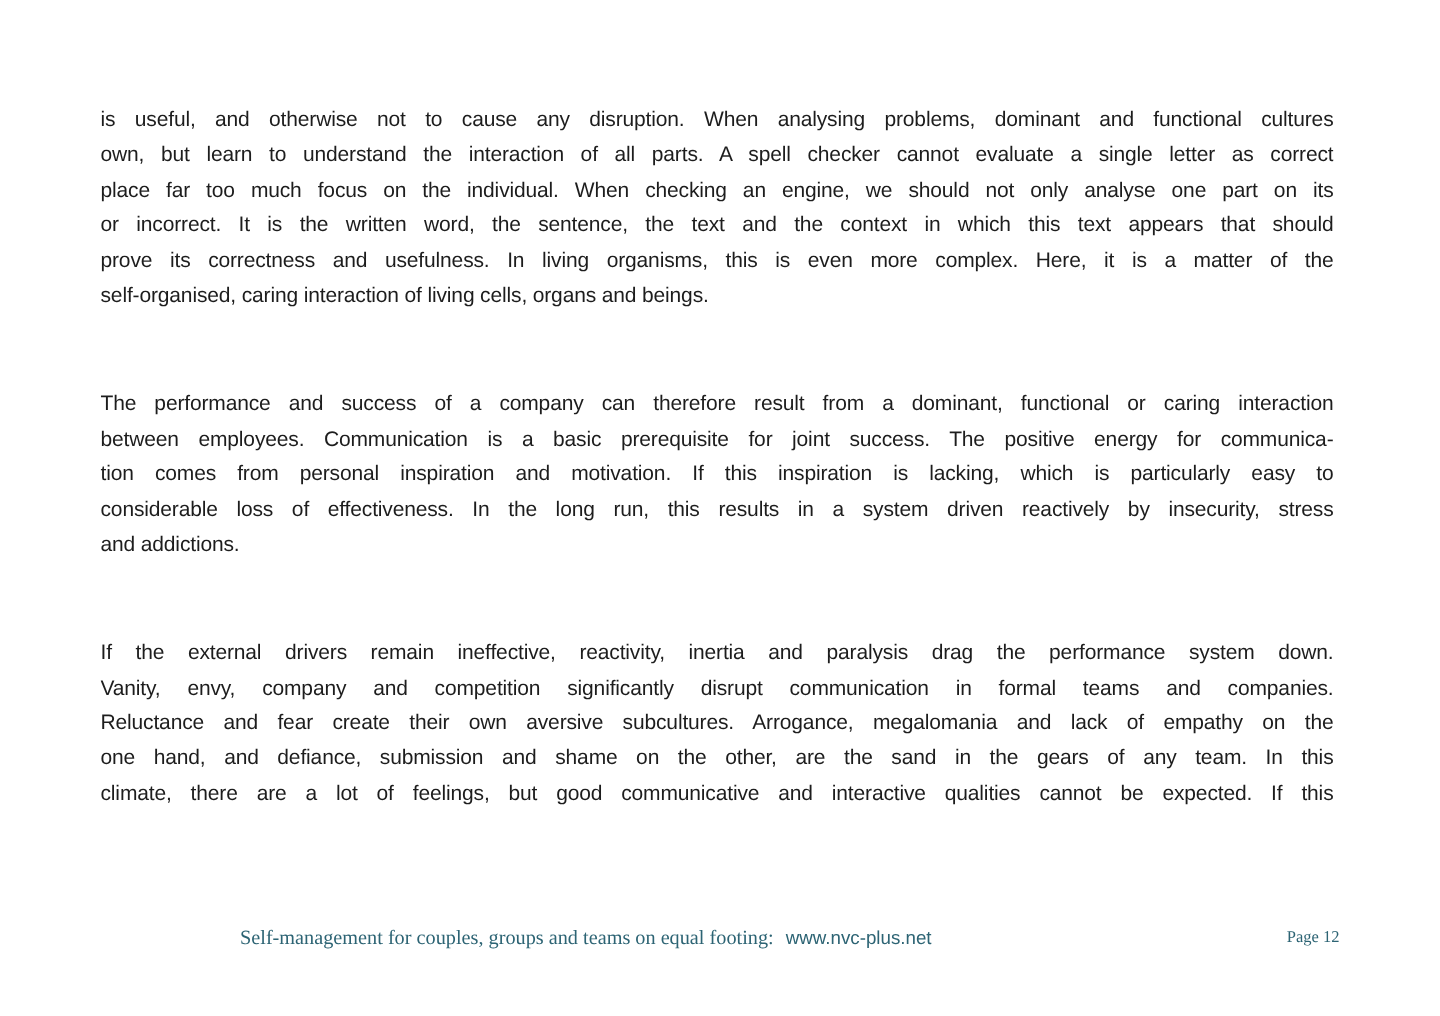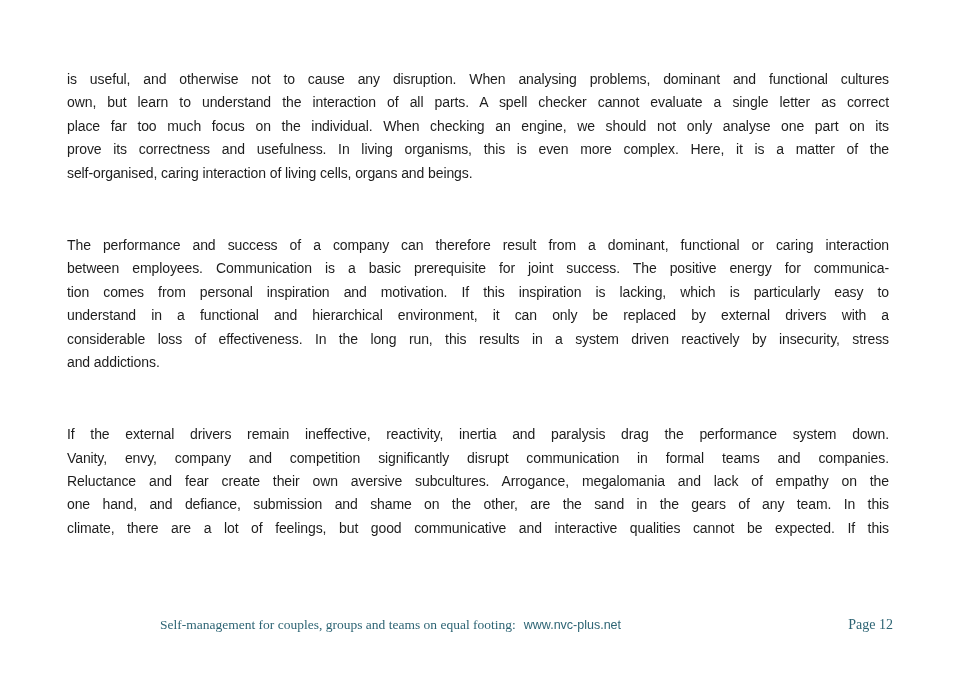--- a/index.html
+++ b/index.html
@@ -56,45 +56,45 @@
     font-size: 12.5px;
     margin-left: 8px;
     color: #2d6474;
     text-decoration: none;
   }
   .footer-page {
     position: absolute;
     right: 67px;
     top: 0;
     font-family: "Liberation Serif", serif;
-    font-size: 14px;
+    font-size: 11px;
     line-height: 18px;
     white-space: nowrap;
   }
 </style>
 </head>
 <body>
 
 <div class="page">
 
   <div class="textblock">
 
     <div class="para">
       <div class="line">is useful, and otherwise not to cause any disruption. When analysing problems, dominant and functional cultures</div>
       <div class="line">own, but learn to understand the interaction of all parts. A spell checker cannot evaluate a single letter as correct</div>
       <div class="line">place far too much focus on the individual. When checking an engine, we should not only analyse one part on its</div>
+      <div class="line">or incorrect. It is the written word, the sentence, the text and the context in which this text appears that should</div>
       <div class="line">prove its correctness and usefulness. In living organisms, this is even more complex. Here, it is a matter of the</div>
       <div class="line endline">self-organised, caring interaction of living cells, organs and beings.</div>
     </div>
 
     <div class="para">
       <div class="line">The performance and success of a company can therefore result from a dominant, functional or caring interaction</div>
       <div class="line">between employees. Communication is a basic prerequisite for joint success. The positive energy for communica-</div>
       <div class="line">tion comes from personal inspiration and motivation. If this inspiration is lacking, which is particularly easy to</div>
-      <div class="line">understand in a functional and hierarchical environment, it can only be replaced by external drivers with a</div>
       <div class="line">considerable loss of effectiveness. In the long run, this results in a system driven reactively by insecurity, stress</div>
       <div class="line endline">and addictions.</div>
     </div>
 
     <div class="para">
       <div class="line">If the external drivers remain ineffective, reactivity, inertia and paralysis drag the performance system down.</div>
       <div class="line">Vanity, envy, company and competition significantly disrupt communication in formal teams and companies.</div>
       <div class="line">Reluctance and fear create their own aversive subcultures. Arrogance, megalomania and lack of empathy on the</div>
       <div class="line">one hand, and defiance, submission and shame on the other, are the sand in the gears of any team. In this</div>
       <div class="line">climate, there are a lot of feelings, but good communicative and interactive qualities cannot be expected. If this</div>

